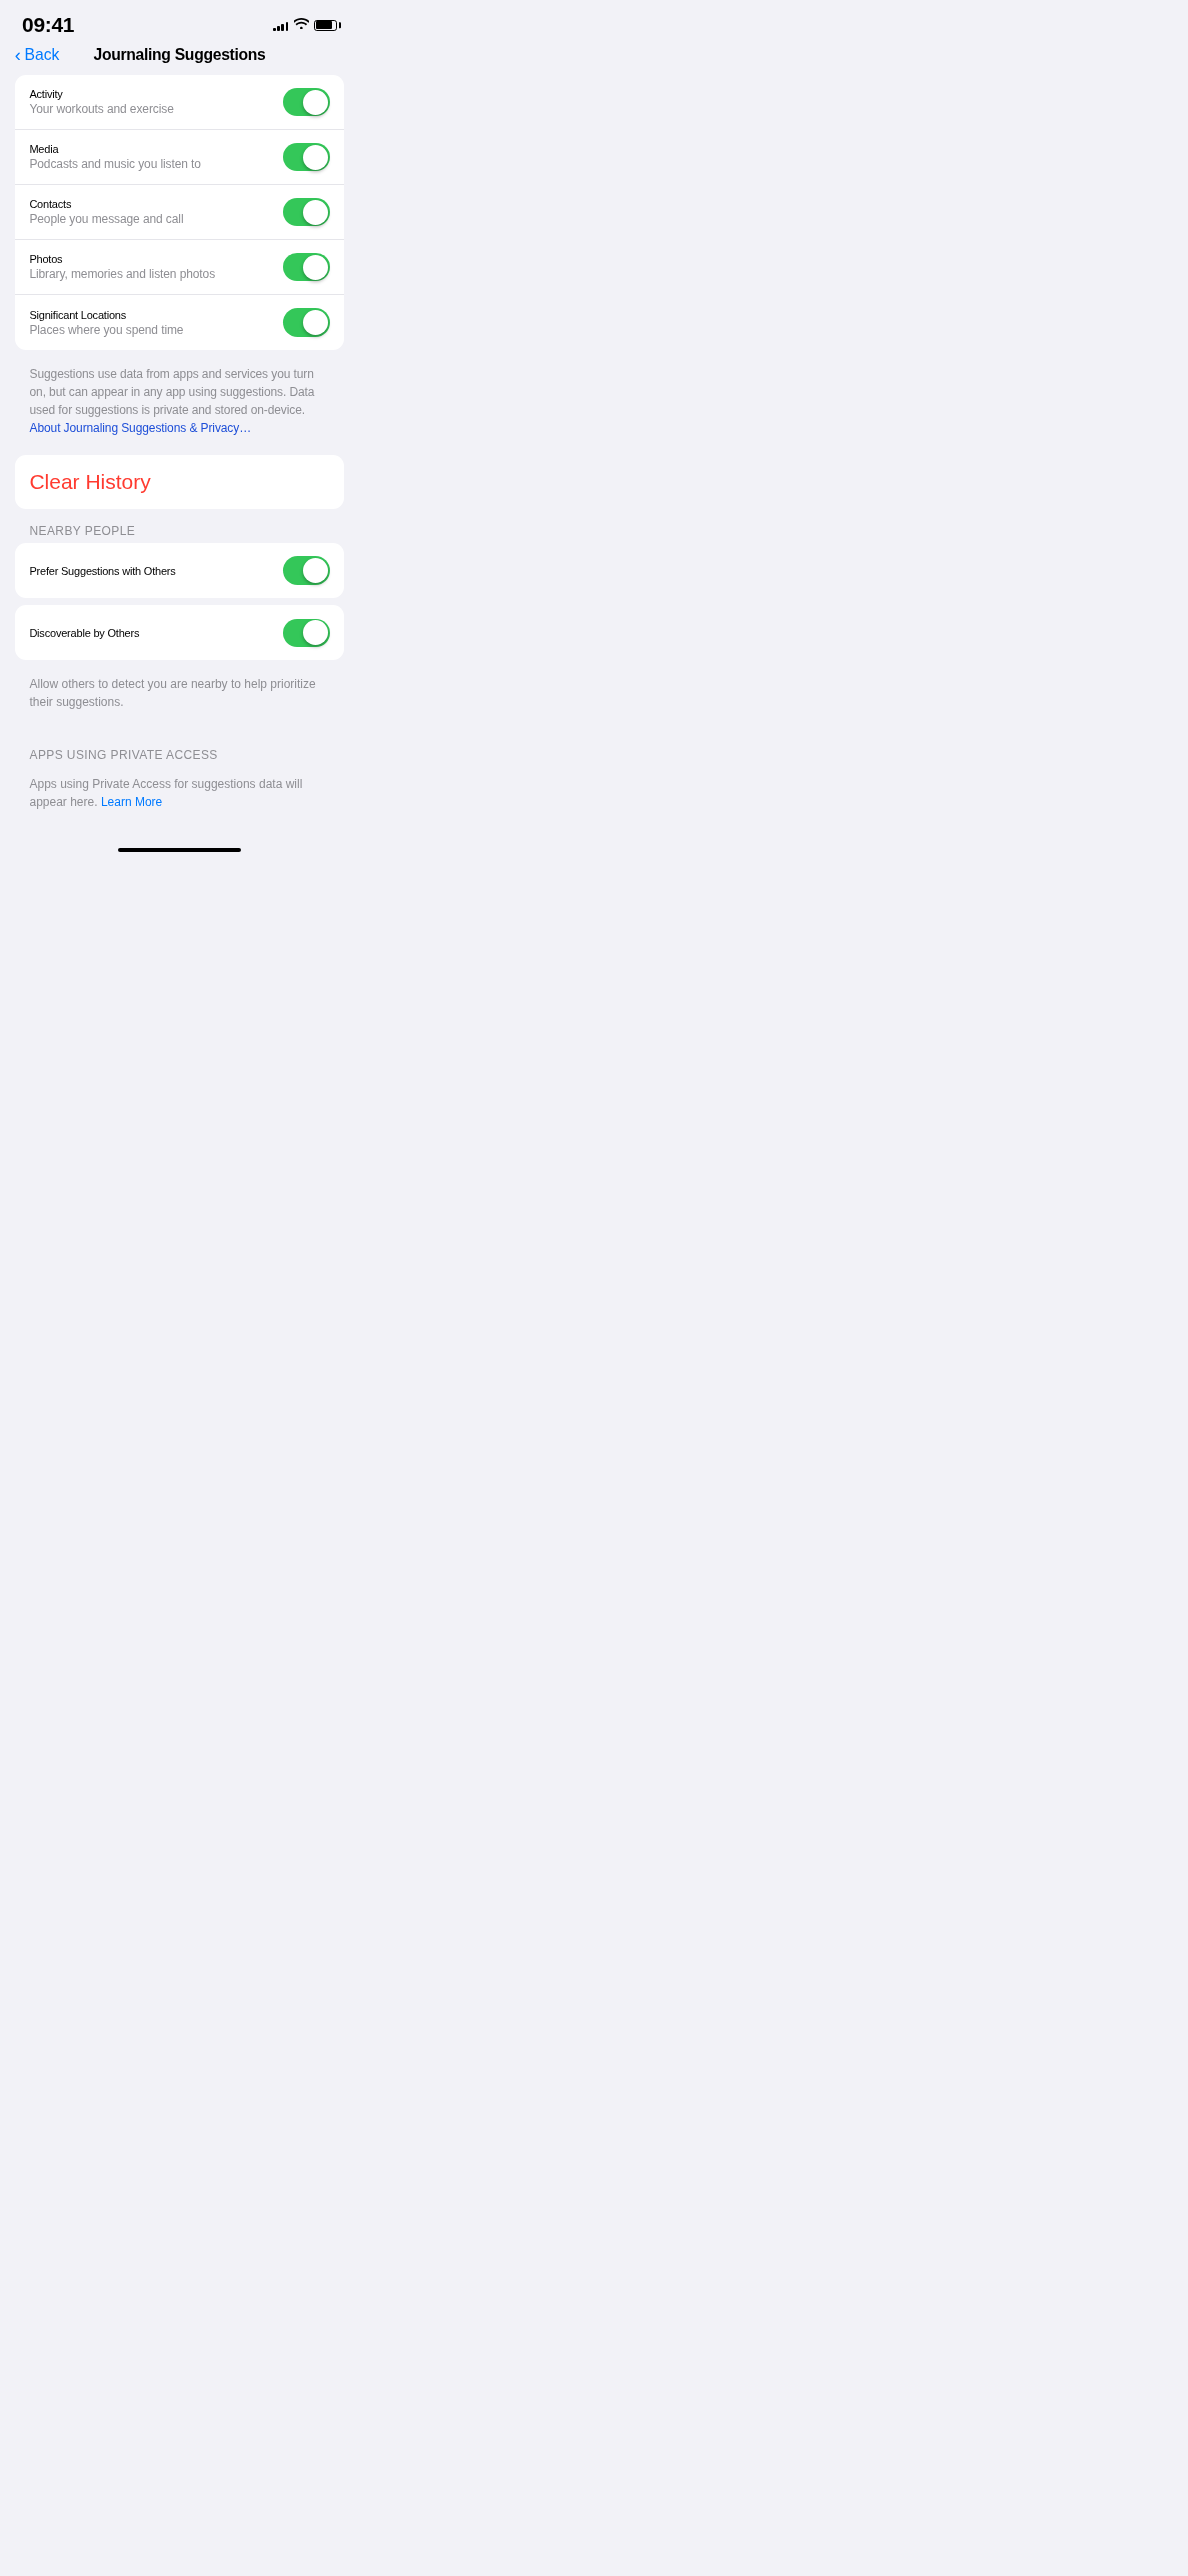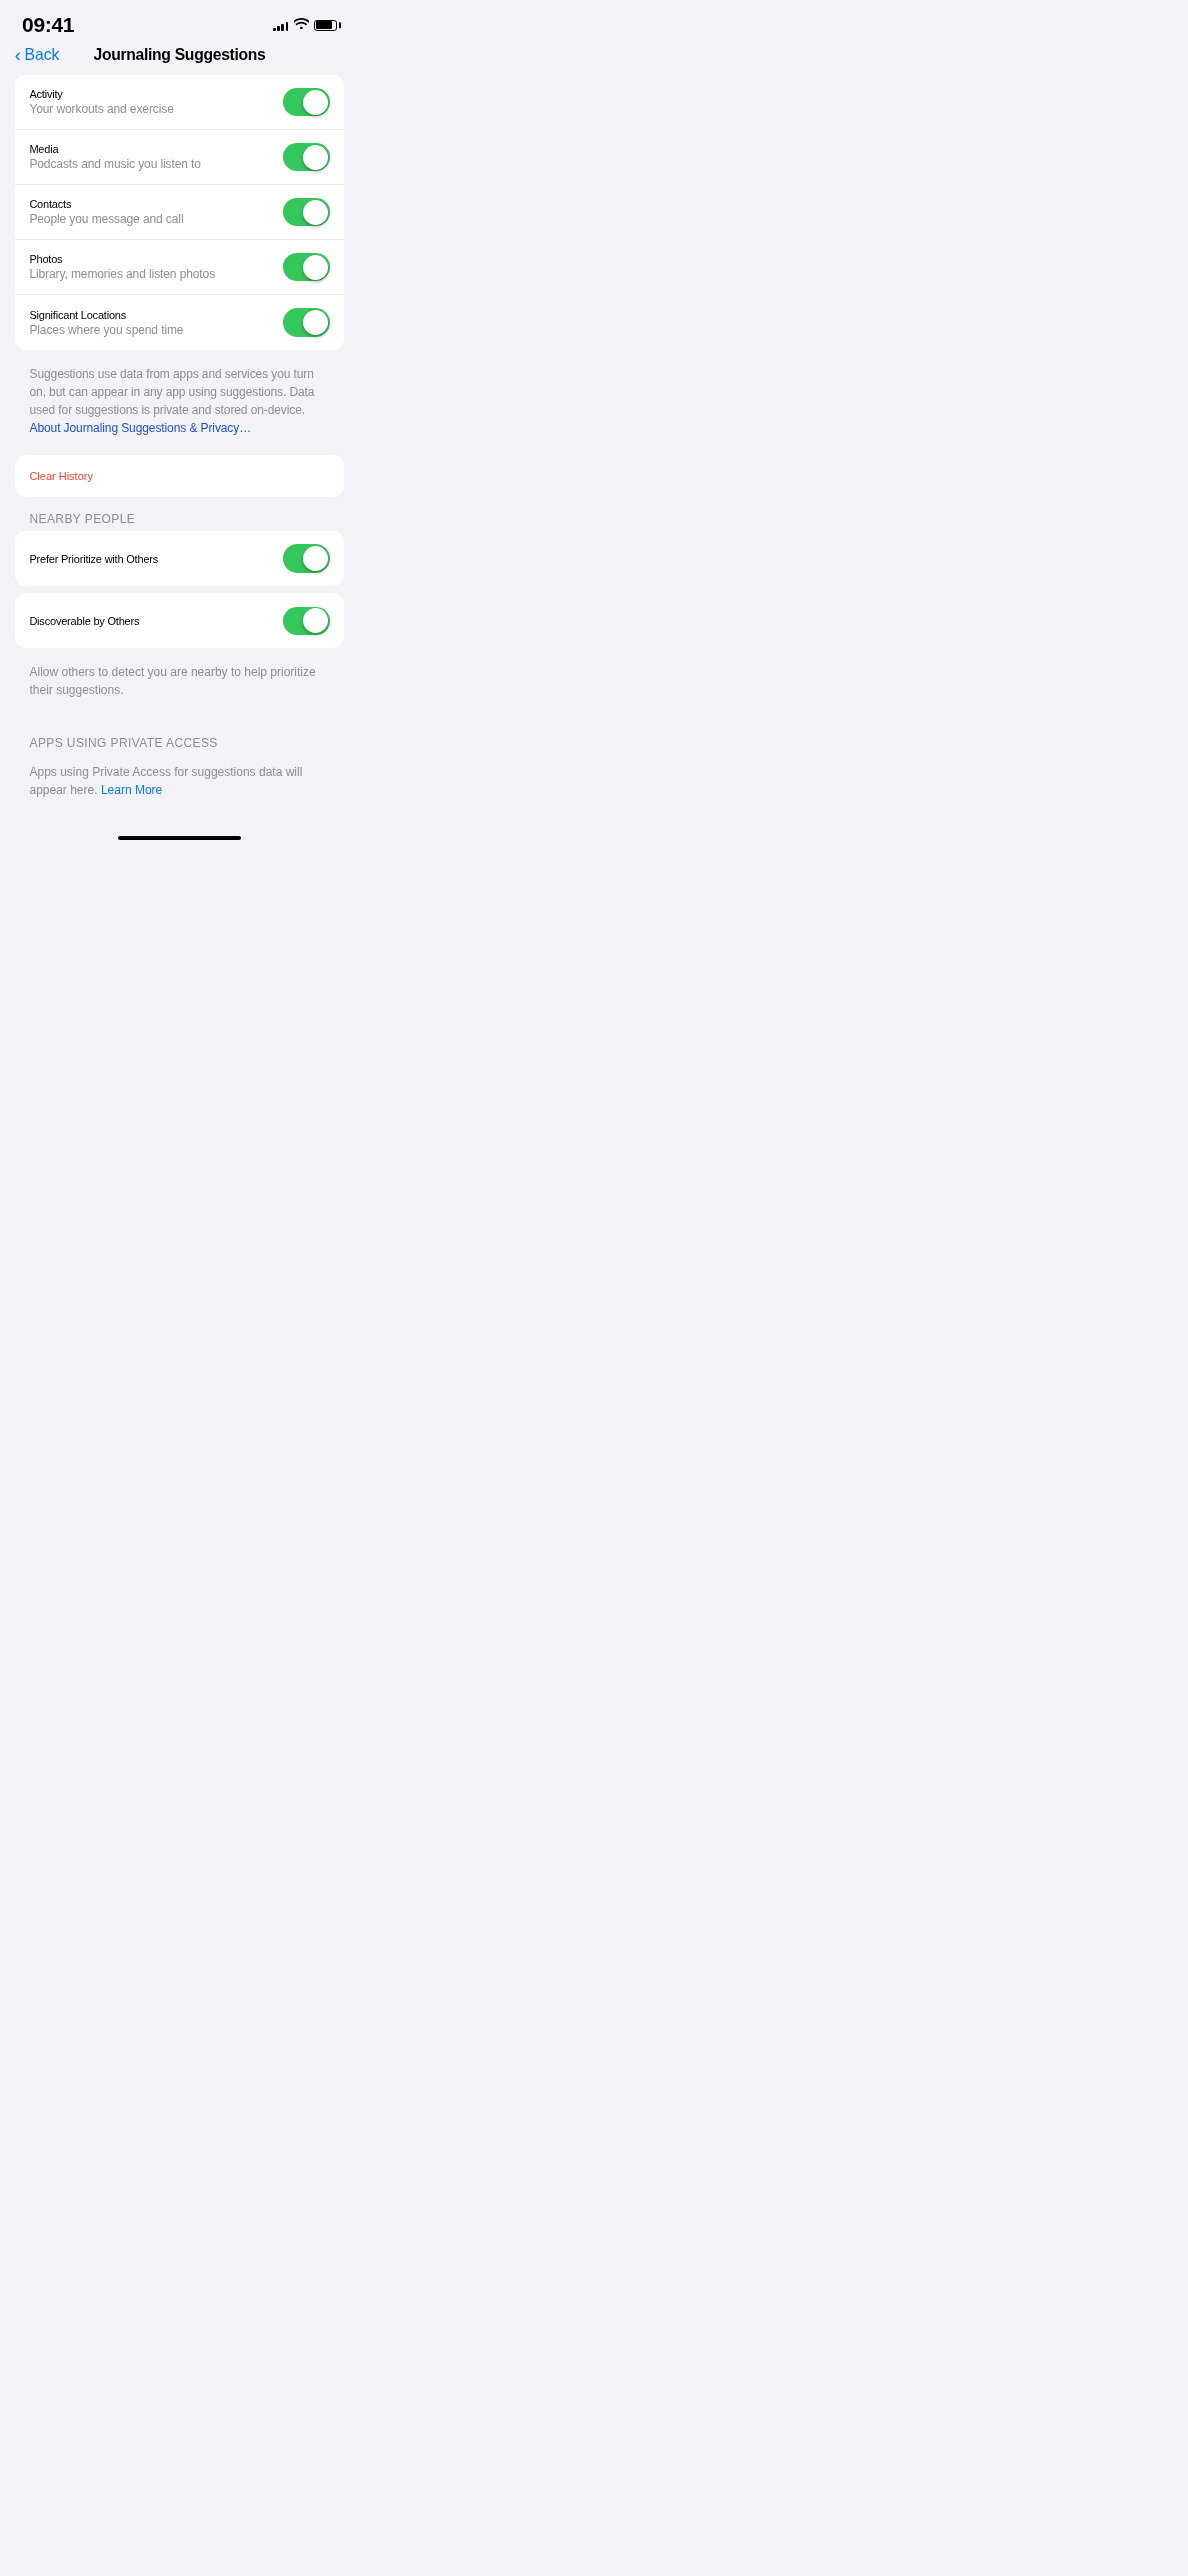--- a/index.html
+++ b/index.html
@@ -204,21 +204,21 @@
       font-size: 12px;
       font-weight: 400;
       color: #8e8e93;
       letter-spacing: 0.4px;
       padding: 7.4px 29.5px 5.5px;
       text-transform: uppercase;
     }
 
     
     .clear-history-btn {
-      font-size: 11px;
+      font-size: 21px;
       color: #ff3b30;
       display: flex;
       align-items: center;
       padding: 14.7px 14.7px;
       cursor: pointer;
     }
 
     
     .blue-link-btn {
       font-size: 15.7px;
@@ -350,21 +350,21 @@
 
   <div class="settings-group">
     <div class="clear-history-btn">Clear History</div>
   </div>
 
   <div class="section-label">NEARBY PEOPLE</div>
 
   <div class="settings-group">
     <div class="settings-row">
       <div class="settings-row-text">
-        <div class="settings-row-label">Prefer Prioritize with Others</div>
+        <div class="settings-row-label">Prefer Suggestions with Others</div>
       </div>
       <div class="toggle">
         <div class="toggle-knob"></div>
       </div>
     </div>
   </div>
 
 
   <div class="settings-group">
     <div class="settings-row">

